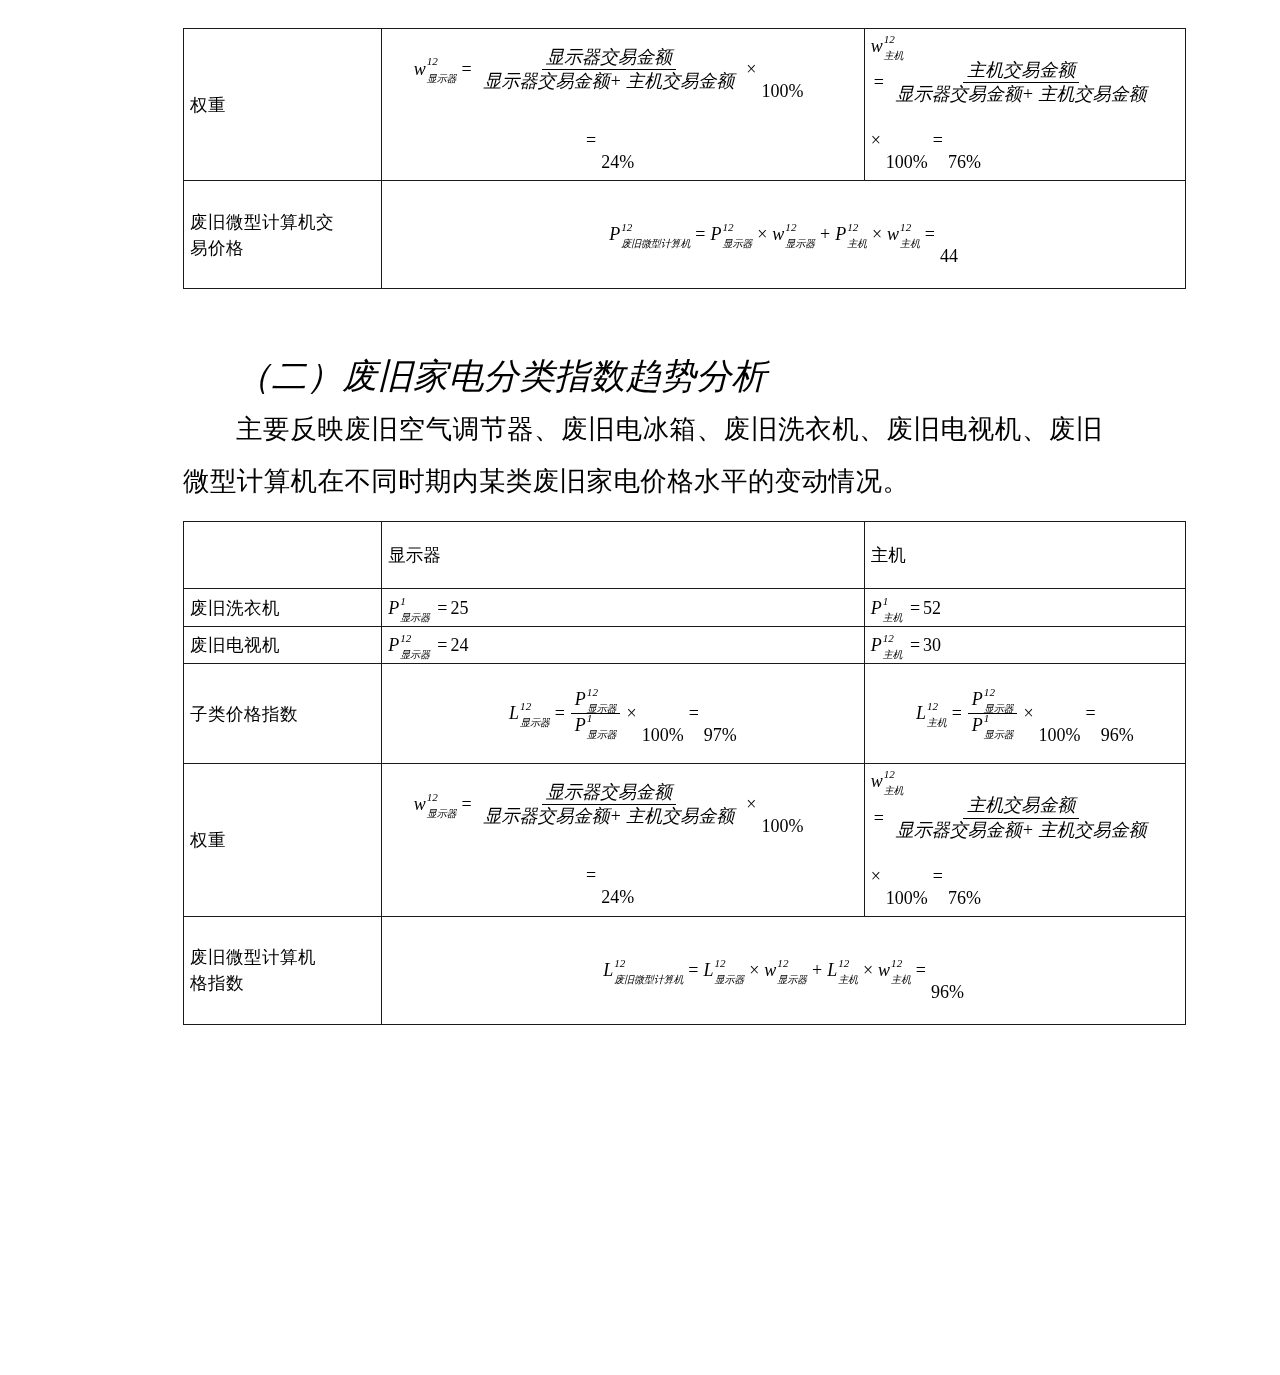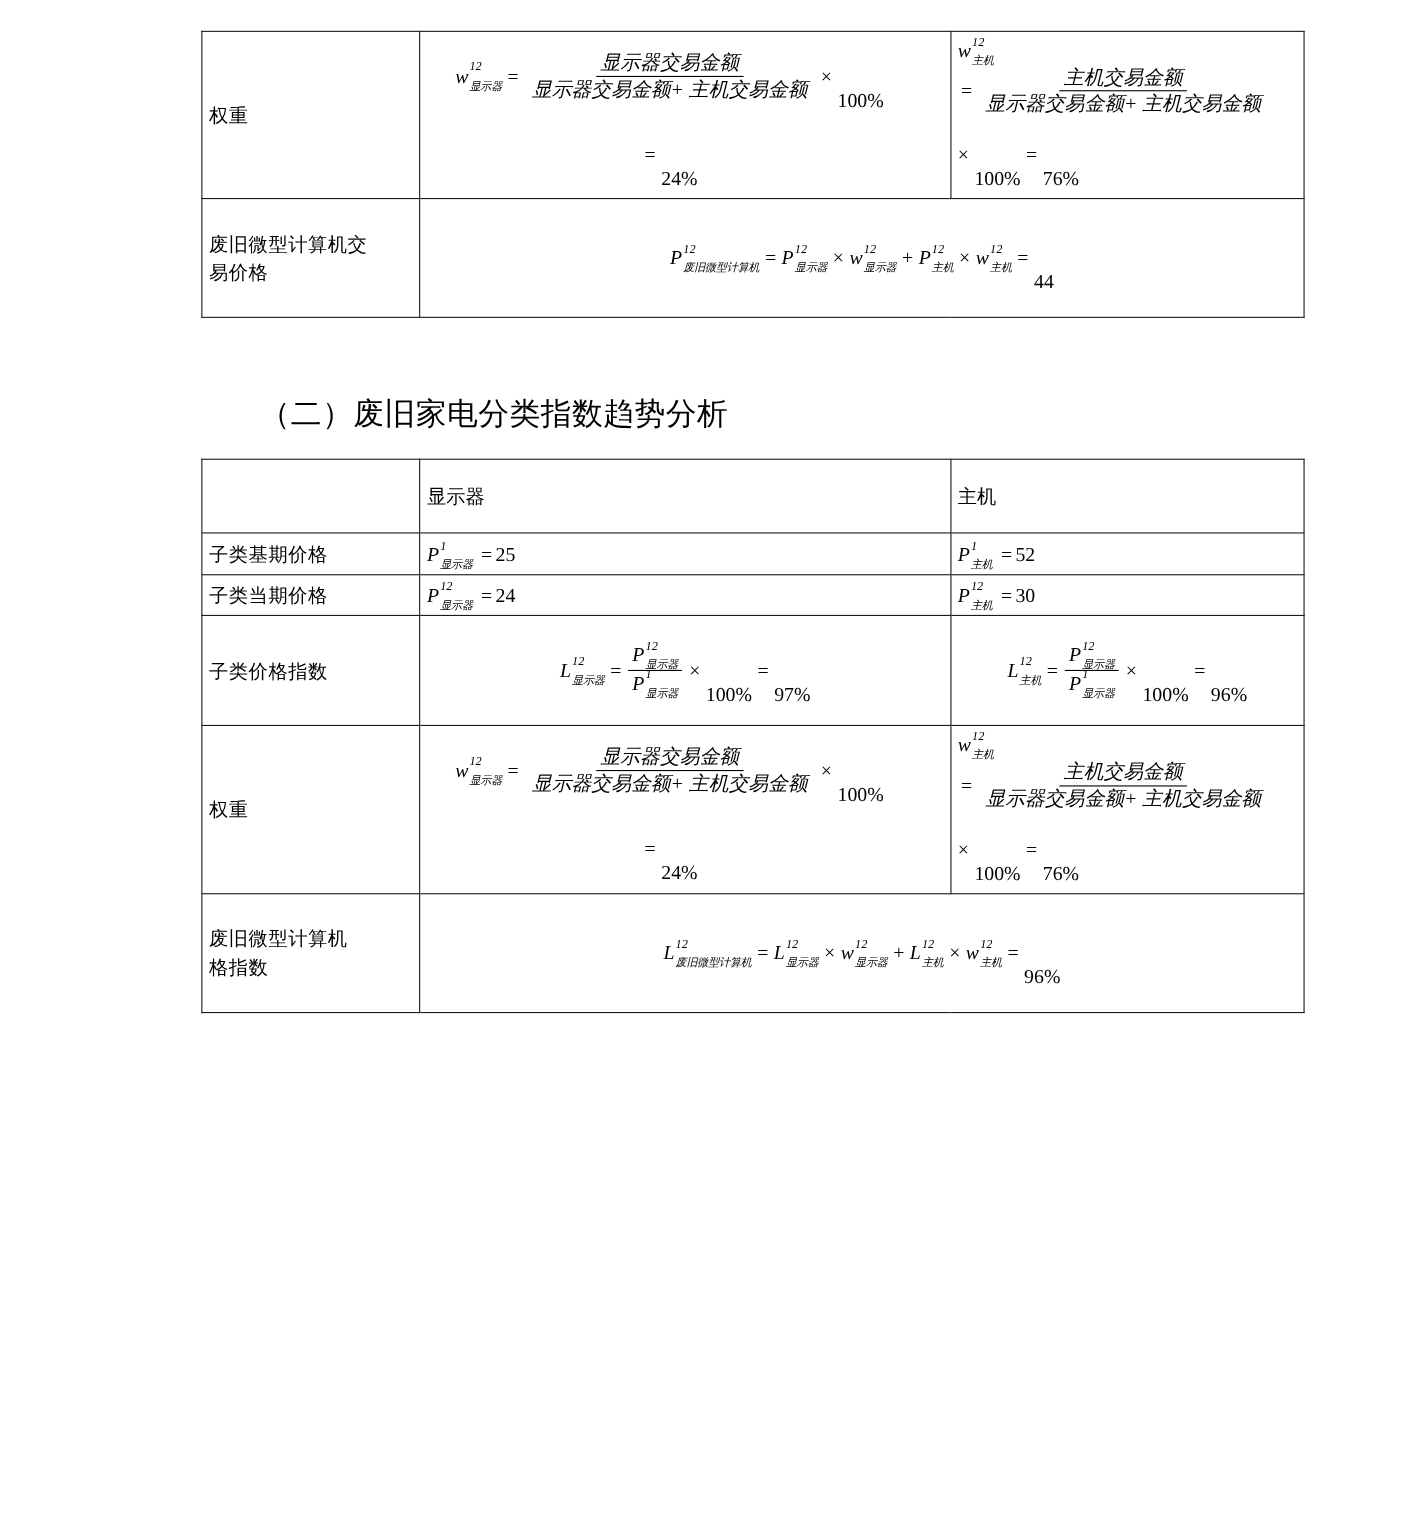--- a/index.html
+++ b/index.html
@@ -137,24 +137,25 @@
     width: 920px;
     font-family: "Liberation Serif", "DejaVu Serif", serif;
     font-size: 26.5px;
     line-height: 52px;
     letter-spacing: 0.4px;
     text-align: justify;
   }
   .heading {
     margin-left: 183px;
     width: 920px;
-    font-size: 28px;
+    font-size: 35px;
     line-height: 52px;
     text-indent: 53px;
     letter-spacing: 0.4px;
+    font-style: italic;
   }
   .para { text-indent: 53px; }
 
   .gap-after-table1 { height: 62px; }
   .gap-before-table2 { height: 14px; }
   .top-offset { height: 28px; }
 </style>
 </head>
 <body>
 
@@ -260,39 +261,40 @@
           </div>
         </td>
       </tr>
     </tbody>
   </table>
 
   <div class="gap-after-table1"></div>
 
   <div class="heading">（二）废旧家电分类指数趋势分析</div>
 
+  <div class="body-text para">主要反映废旧空气调节器、废旧电冰箱、废旧洗衣机、废旧电视机、废旧微型计算机在不同时期内某类废旧家电价格水平的变动情况。</div>
 
   <div class="gap-before-table2"></div>
 
   <table class="doc-table">
     <colgroup>
       <col class="col-label">
         <col class="col-monitor">
         <col class="col-host">
     </colgroup>
     <tbody>
 
       <tr>
         <td class="head-cell"></td>
         <td class="head-cell">显示器</td>
         <td class="head-cell">主机</td>
       </tr>
 
       <tr>
-        <td class="label-cell">子类基期价格</td>
+        <td class="label-cell">废旧洗衣机</td>
         <td>
           <span class="math">
             <span class="var"><span class="base">P</span><span class="supsub">
                   <span class="sup">1</span>
                   <span class="sub">显示器</span>
                 </span></span>
             <span class="op">=</span><span class="num-lit">25</span>
           </span>
         </td>
         <td>
@@ -300,21 +302,21 @@
             <span class="var"><span class="base">P</span><span class="supsub">
                   <span class="sup">1</span>
                   <span class="sub">主机</span>
                 </span></span>
             <span class="op">=</span><span class="num-lit">52</span>
           </span>
         </td>
       </tr>
 
       <tr>
-        <td class="label-cell">子类当期价格</td>
+        <td class="label-cell">废旧电视机</td>
         <td>
           <span class="math">
             <span class="var"><span class="base">P</span><span class="supsub">
                   <span class="sup">12</span>
                   <span class="sub">显示器</span>
                 </span></span>
             <span class="op">=</span><span class="num-lit">24</span>
           </span>
         </td>
         <td>

